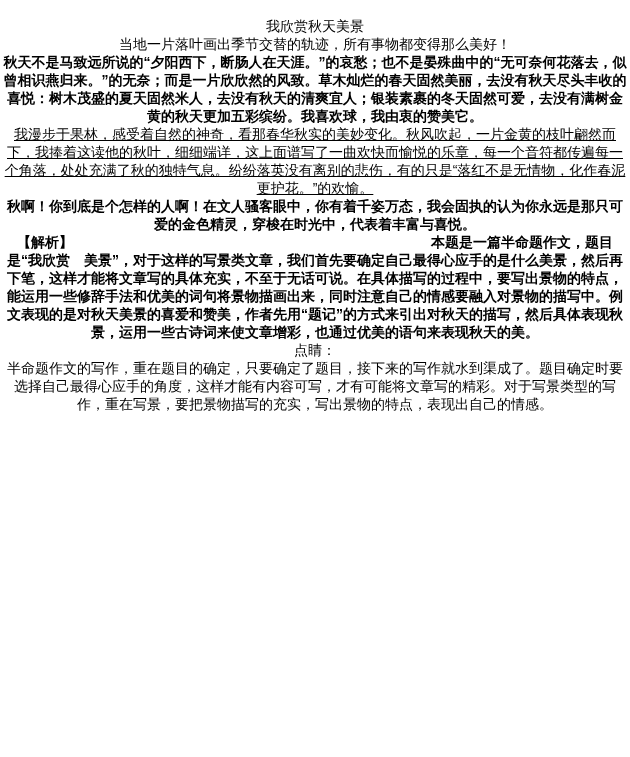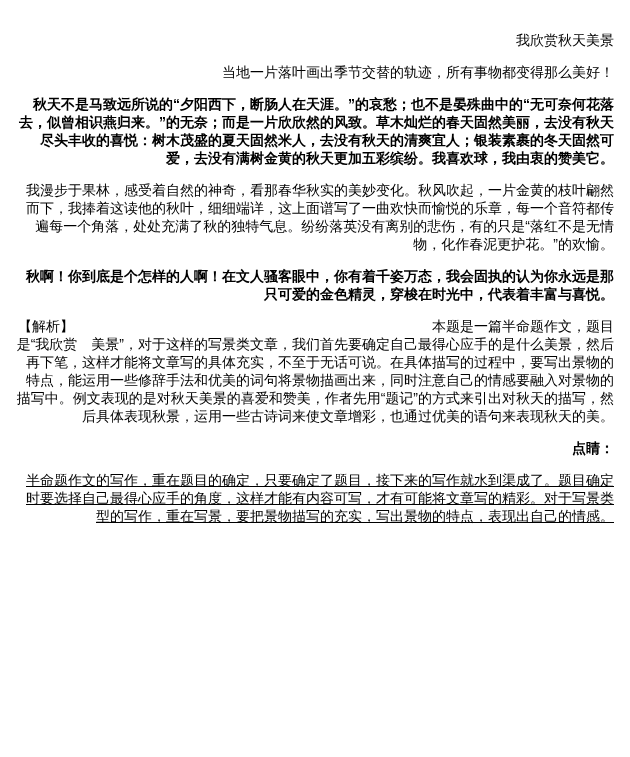--- a/index.html
+++ b/index.html
@@ -13,36 +13,36 @@
     font-family: "Liberation Sans", sans-serif;
     font-size: 14px;
     line-height: 18px;
   }
   .doc {
     padding: 17px 2px 30px 2px;
     box-sizing: border-box;
     width: 630px;
   }
   .doc p {
-    margin: 14px;
+    margin: 0;
     word-break: break-all;
-    text-align: right;
+    text-align: center;
   }
   .p-title        { margin-bottom: 26px; }
   .p-epigraph     { margin-bottom: 25px; }
   .p-attribution  { margin-bottom: 13px; }
   .p-body-1       { margin-bottom: 18px; }
   .p-body-2       { margin-bottom: 8px; font-weight: bold;  }
   .p-body-3       { margin-bottom: 19px; }
   .p-body-4       { margin-bottom: 15px; }
-  .p-body-5       { margin-bottom: 10px; }
+  .p-body-5       { margin-bottom: 10px; text-decoration: underline; }
   .p-body-6       { margin-bottom: 14px; font-weight: bold; }
-  .p-analysis     { margin-bottom: 5px;  }
-  .p-comment-label{ margin-bottom: 12px; font-weight: bold; }
-  .p-comment-body { margin-bottom: 0; text-decoration: underline;    }
+  .p-analysis     { margin-bottom: 5px; font-weight: bold;  }
+  .p-comment-label{ margin-bottom: 12px; }
+  .p-comment-body { margin-bottom: 0;    }
   .analysis-gap {
     display: inline-block;
     width: 358px;
     height: 1px;
   }
 </style>
 </head>
 <body>
 
 <div class="doc">

